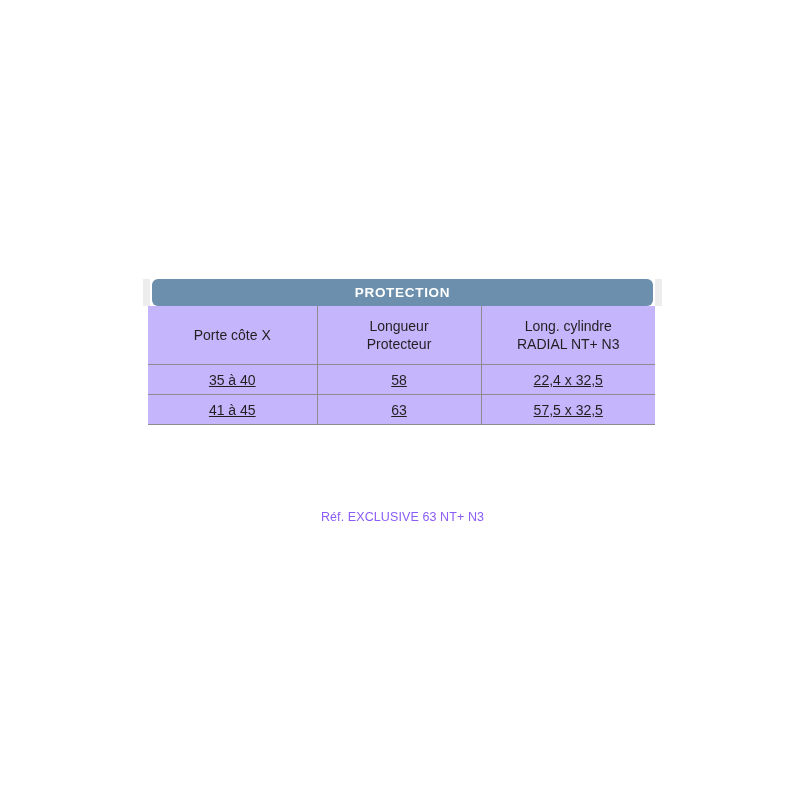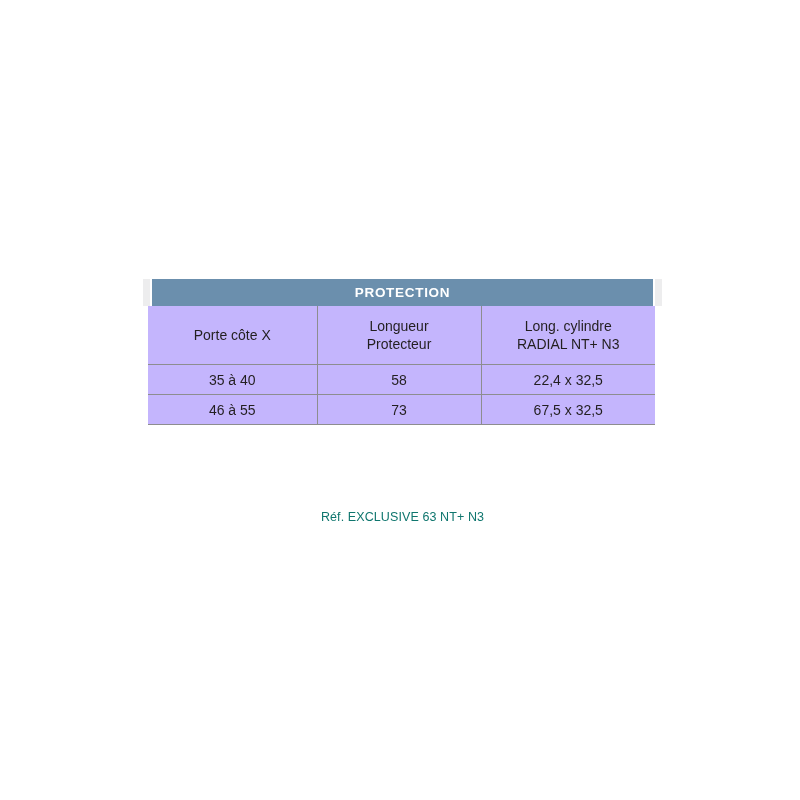--- a/index.html
+++ b/index.html
@@ -39,20 +39,21 @@
     width: 2px;
     background: #ffffff;
     flex: 0 0 2px;
   }
   #protection-bar {
     flex: 1 1 auto;
     background: #6b8fad;
     display: flex;
     align-items: center;
     justify-content: center;
+    border-radius: 6px;
   }
   #protection-title {
     color: #ffffff;
     font-size: 13.5px;
     font-weight: bold;
     letter-spacing: 0.7px;
     line-height: 1;
   }
 
   
@@ -86,34 +87,35 @@
     line-height: 18px;
     border-bottom: 1.6px solid #8d8d8f;
     font-size: 14px;
   }
   tr#col-header-row td .hline { display: block; }
 
   
   tr.data-row td {
     height: 29px;
     border-bottom: 1.6px solid #8d8d8f;
+    text-decoration: underline;
   }
   tr.data-row.last-row td {
     border-bottom: 1.4px solid #bcbcbe;
   }
 
   
   #table-caption {
     position: absolute;
     left: 143px;
     top: 510px;
     width: 519px;
     text-align: center;
     font-size: 12.5px;
-    color: #0f766e;
+    color: #8b5cf6;
     letter-spacing: 0.1px;
   }
 </style>
 </head>
 <body>
 
 <div id="table-wrap">
 
   <div id="title-bar-row">
     <div class="edge-strip"></div>
@@ -145,21 +147,21 @@
           <span class="hline">RADIAL NT+ N3</span>
         </td>
       </tr>
 
       <tr class="data-row">
         <td class="sep-r">35 à 40</td>
         <td class="sep-r">58</td>
         <td>22,4 x 32,5</td>
       </tr>
       <tr class="data-row">
-        <td class="sep-r">46 à 55</td>
-        <td class="sep-r">73</td>
-        <td>67,5 x 32,5</td>
+        <td class="sep-r">41 à 45</td>
+        <td class="sep-r">63</td>
+        <td>57,5 x 32,5</td>
       </tr>
     </tbody>
   </table>
 </div>
 
 <div id="table-caption">Réf. EXCLUSIVE 63 NT+ N3</div>
 
 </body></html>

